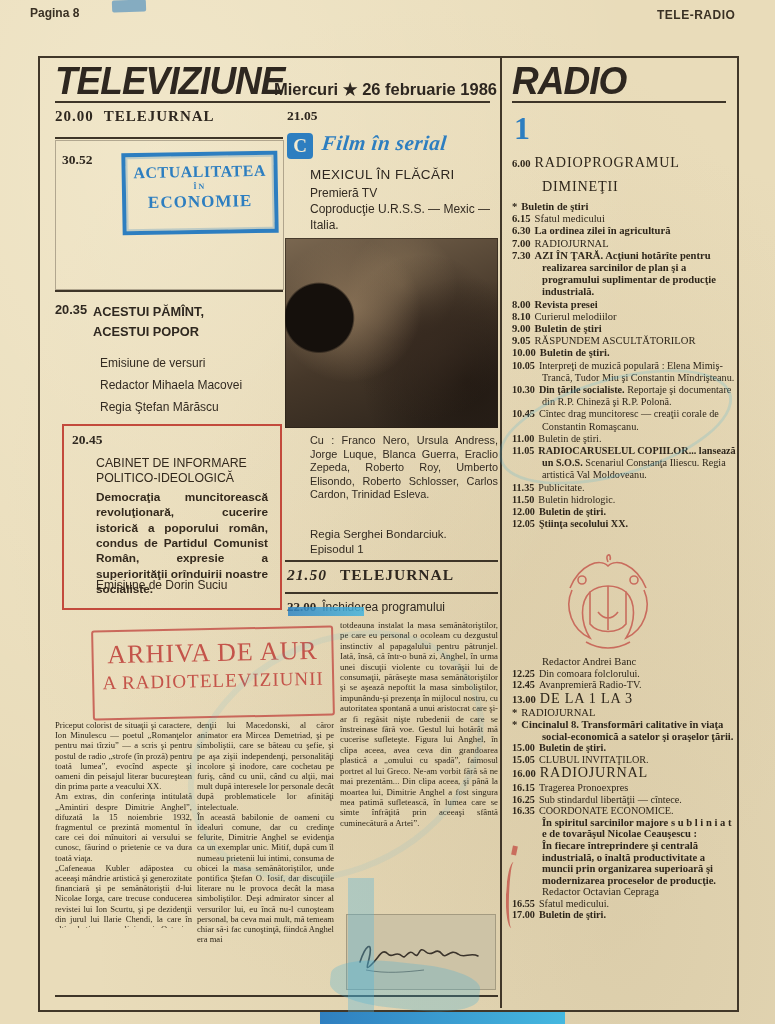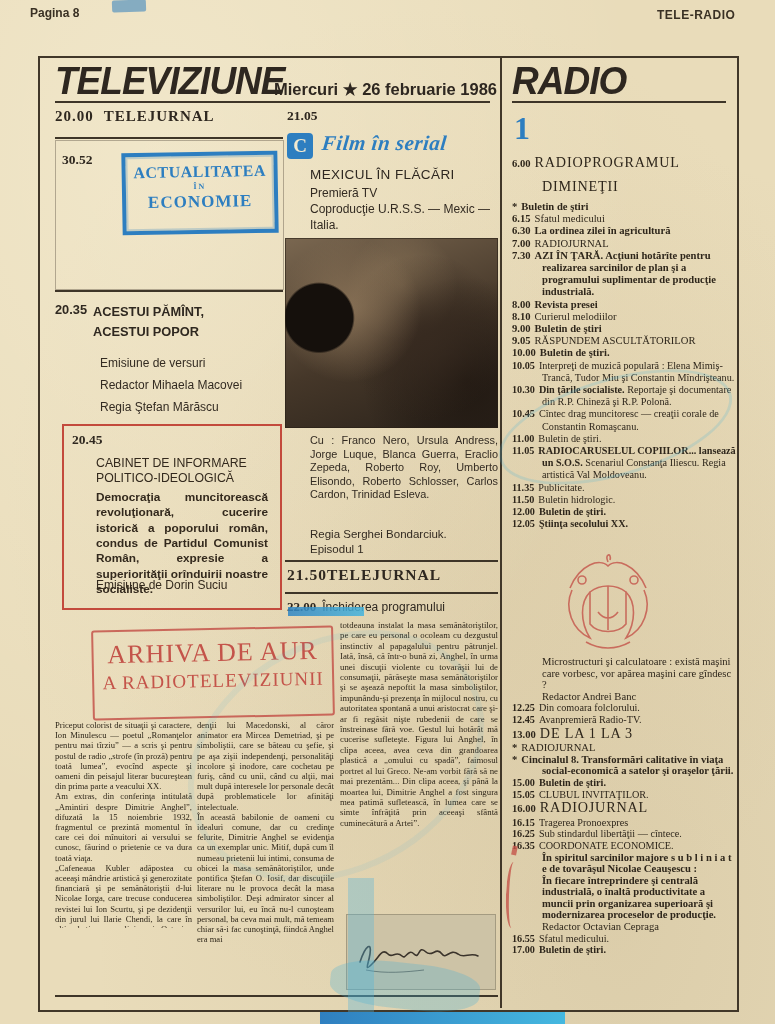--- a/index.html
+++ b/index.html
@@ -69,21 +69,21 @@
         radial-gradient(circle at 66% 52%, rgba(55,42,32,.95), transparent 48%),
         radial-gradient(circle at 55% 25%, rgba(165,140,105,.5), transparent 30%),
         radial-gradient(circle at 85% 75%, rgba(30,22,16,.9), transparent 45%),
         linear-gradient(160deg,#7a6750,#453729 55%,#2a221a);
       box-shadow:0 0 0 1px rgba(40,32,22,.6) inset;}
   .film-cast{left:310px;top:434px;width:188px;font:10.9px "Liberation Sans",sans-serif;line-height:1.24;text-align:justify;color:#332b22;}
   .film-dir{left:310px;top:528px;font:11.5px "Liberation Sans",sans-serif;color:#332b22;}
   .film-ep{left:310px;top:543px;font:11.5px "Liberation Sans",sans-serif;color:#332b22;}
   .line-c{left:285px;top:560px;width:213px;height:2px;}
   .t2150{left:287px;top:566px;font:bold 15.5px "Liberation Serif",serif;letter-spacing:1px;}
-  .t2150 .tm{margin-right:0;}
+  .t2150 .tm{margin-right:13px;font-style:italic;}
   .line-d{left:285px;top:592px;width:213px;height:2px;}
   .t2200{left:287px;top:599px;font:bold 13px "Liberation Serif",serif;}
   .t2200 .tx{font:12px "Liberation Sans",sans-serif;font-weight:normal;margin-left:6px;}
 
   
   .wm-strip{left:288px;top:607px;width:76px;height:9px;background:linear-gradient(90deg,#2f85c4,#44b4dd);opacity:.85;}
   .arhiva-stamp{left:92px;top:628px;width:238px;height:86px;border:2.5px solid rgba(196,84,74,.85);
                 color:#c4544a;text-align:center;transform:rotate(-1.2deg);border-radius:3px;}
   .arhiva-stamp .s1{font:26px "Liberation Serif",serif;letter-spacing:1px;margin-top:8px;}
   .arhiva-stamp .s2{font:19px "Liberation Serif",serif;letter-spacing:1px;margin-top:2px;}
@@ -239,21 +239,20 @@
         <path d="M84 40 C92 58, 84 80, 66 88 C76 72, 76 52, 66 42"></path>
         <path d="M30 42 C40 34, 56 34, 66 42 L66 74 C58 84, 38 84, 30 74 Z"></path>
         <path d="M48 36 L48 80 M38 62 C44 70, 52 70, 58 62"></path>
         <path d="M26 92 C40 100, 56 100, 70 92"></path>
         <circle cx="22" cy="30" r="4"></circle>
           <circle cx="74" cy="30" r="4"></circle>
       </g>
     </svg>
   </div>
   <div class="abs radio-list" id="radio-list-bottom">
-      <div class="r-item sub"><span class="r-text">Microstructuri şi calculatoare : există maşini care vorbesc, vor apărea maşini care gîndesc ?</span></div>
       <div class="r-item sub"><span class="r-text">Redactor Andrei Banc</span></div>
       <div class="r-item sans"><span class="r-time">12.25</span><span class="r-text">Din comoara folclorului.</span></div>
       <div class="r-item sans"><span class="r-time">12.45</span><span class="r-text">Avanpremieră Radio-TV.</span></div>
       <div class="r-item big"><span class="r-time">13.00</span><span class="r-text">DE LA 1 LA 3</span></div>
       <div class="r-item "><span class="r-time">*</span><span class="r-text">RADIOJURNAL</span></div>
       <div class="r-item bold"><span class="r-time">*</span><span class="r-text">Cincinalul 8. Transformări calitative în viaţa social-economică a satelor şi oraşelor ţării.</span></div>
       <div class="r-item sans bold"><span class="r-time">15.00</span><span class="r-text">Buletin de ştiri.</span></div>
       <div class="r-item sans"><span class="r-time">15.05</span><span class="r-text">CLUBUL INVITAŢILOR.</span></div>
       <div class="r-item big"><span class="r-time">16.00</span><span class="r-text">RADIOJURNAL</span></div>
       <div class="r-item sans"><span class="r-time">16.15</span><span class="r-text">Tragerea Pronoexpres</span></div>

